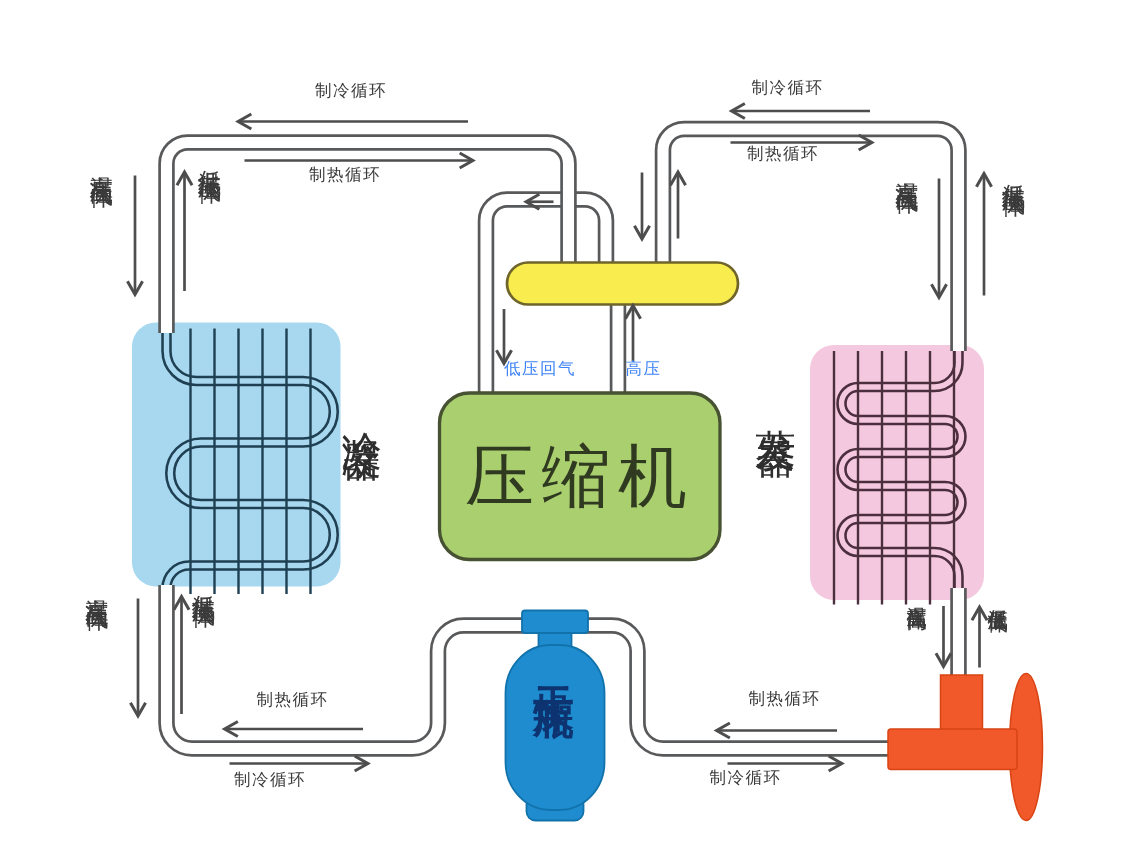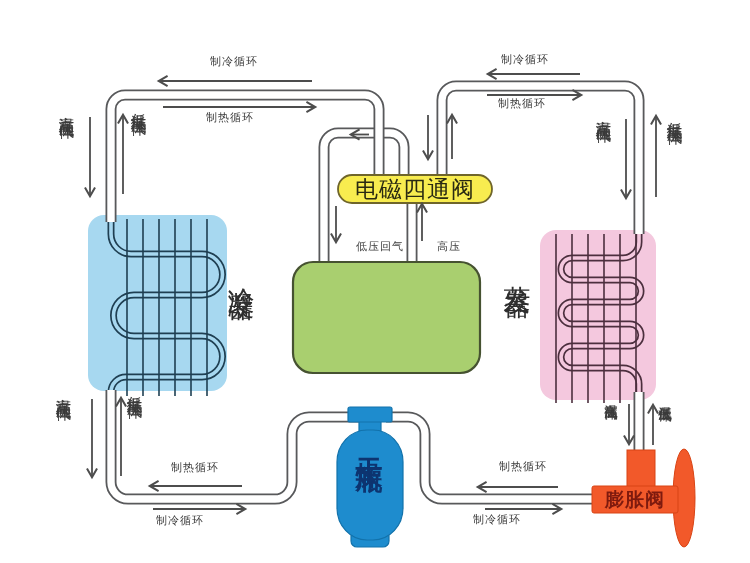--- a/index.html
+++ b/index.html
@@ -8,21 +8,21 @@
   .stage svg{position:absolute;left:0;top:0;}
   .lbl{position:absolute;color:#3a3a3a;font-size:11px;letter-spacing:1px;white-space:nowrap;line-height:1.1;}
   .v{writing-mode:vertical-rl;text-orientation:upright;font-size:15.5px;letter-spacing:1.5px;color:#3a3a3a;line-height:1;}
   .v-sm{writing-mode:vertical-rl;text-orientation:upright;font-size:13.5px;letter-spacing:0.5px;color:#3a3a3a;line-height:1;}
   .v-big{writing-mode:vertical-rl;text-orientation:upright;font-size:27px;letter-spacing:4px;color:#2e2e2e;line-height:1;}
   .v-bottle{writing-mode:vertical-rl;text-orientation:upright;font-size:27px;letter-spacing:4px;color:#0d3470;line-height:1;font-weight:bold;}
   .comp-lbl{position:absolute;display:flex;align-items:center;justify-content:center;}
   .valve-text{font-size:23px;letter-spacing:1px;color:#2a2a12;}
   .compressor-text{font-size:46px;letter-spacing:5px;color:#303a20;}
   .exp-text{font-size:19px;color:#7e1a0e;font-weight:bold;letter-spacing:1px;}
-  .gray{color:#404040;margin-left:20px;}
+  .gray{color:#3b82f6;}
   .po{fill:none;stroke:#58595b;stroke-width:11;}
   .pi{fill:none;stroke:#ffffff;stroke-width:7.4;}
   .c1o{fill:none;stroke:#1f3f52;stroke-width:7;}
   .c1i{fill:none;stroke:#a7d8f0;stroke-width:3.6;}
   .c2o{fill:none;stroke:#4c2f3e;stroke-width:7;}
   .c2i{fill:none;stroke:#f4c8de;stroke-width:3.6;}
   .fin1{stroke:#1f3f52;stroke-width:1.6;}
   .fin2{stroke:#4c2f3e;stroke-width:1.6;}
   .arrow{fill:none;stroke:#4d4d4d;stroke-width:1.8;}
   .bottle-part{fill:#1e8cce;stroke:#1272ab;stroke-width:1.2;}
@@ -150,19 +150,18 @@
 <div class="v" style="position:absolute;left:596px;top:108px;">高温高压气体</div>
 <div class="v" style="position:absolute;left:667px;top:110px;">低温低压气体</div>
 <div class="v" style="position:absolute;left:56px;top:386px;">高温高压气体</div>
 <div class="v" style="position:absolute;left:127px;top:384px;">低温低压气体</div>
 <div class="v-sm" style="position:absolute;left:604px;top:394px;">高温高压气体</div>
 <div class="v-sm" style="position:absolute;left:658px;top:396px;">低温低压气体</div>
 
 <div class="lbl gray" style="left:336px;top:240px;">低压回气</div>
 <div class="lbl gray" style="left:417px;top:240px;text-align:right;">高压</div>
 
-<div class="comp-lbl valve-text" style="left:338px;top:175px;width:154px;height:28px;">电磁四通阀</div>
+<div class="comp-lbl compressor-text" style="left:293px;top:262px;width:187px;height:111px;">压缩机</div>
 <div class="v-big" style="position:absolute;left:227px;top:266px;">冷凝器</div>
 <div class="v-big" style="position:absolute;left:503px;top:264px;">蒸发器</div>
 <div class="v-bottle" style="position:absolute;left:355px;top:436px;">干燥瓶</div>
-<div class="comp-lbl exp-text" style="left:592px;top:488px;width:86px;height:24px;">膨胀阀</div>
 
 </div>
 
 </body></html>

